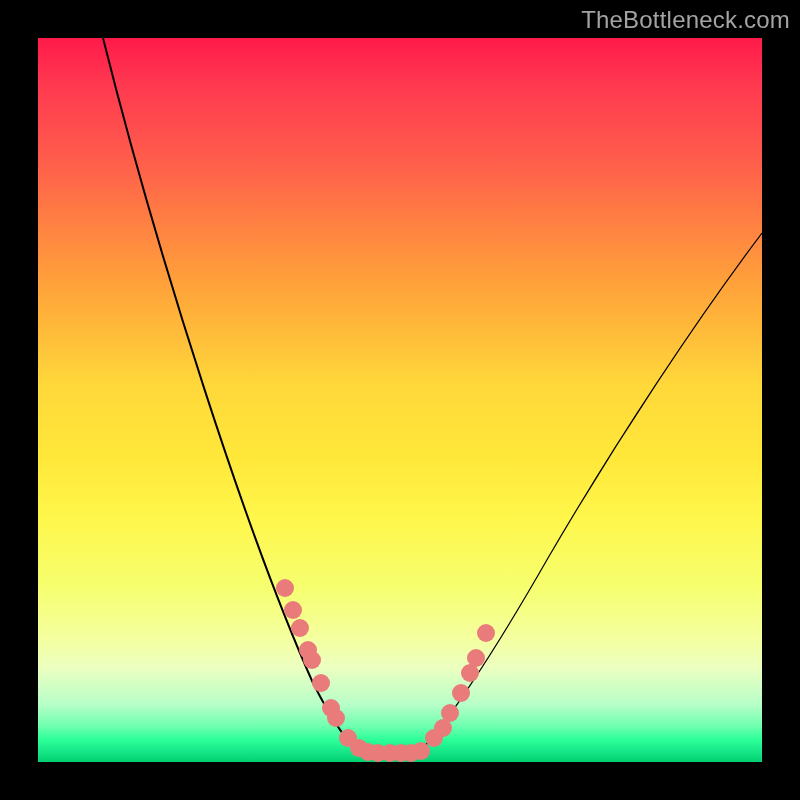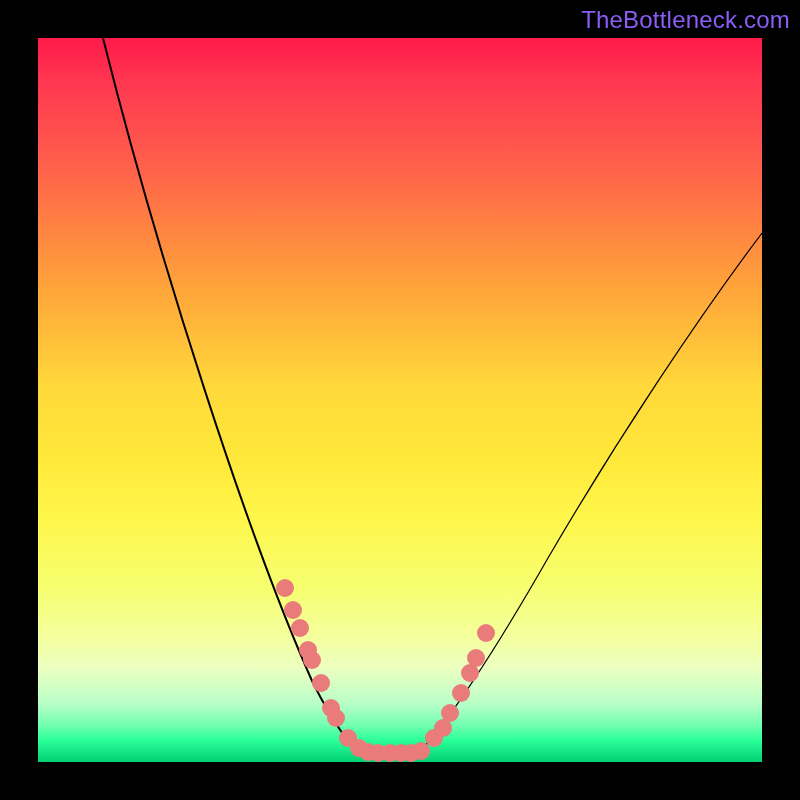--- a/index.html
+++ b/index.html
@@ -30,21 +30,21 @@
       #70ffb0 95%,
       #2aff98 97%,
       #18e789 98.5%,
       #00d070 100%
     );
   }
   .watermark {
     position: absolute;
     top: 6px;
     right: 10px;
-    color: #8b5cf6;
+    color: #a3a3a3;
     font-size: 24px;
     font-weight: 500;
     letter-spacing: 0.2px;
   }
   svg.curve {
     position: absolute;
     left: 0; top: 0;
     width: 724px; height: 724px;
   }
   .dot {

